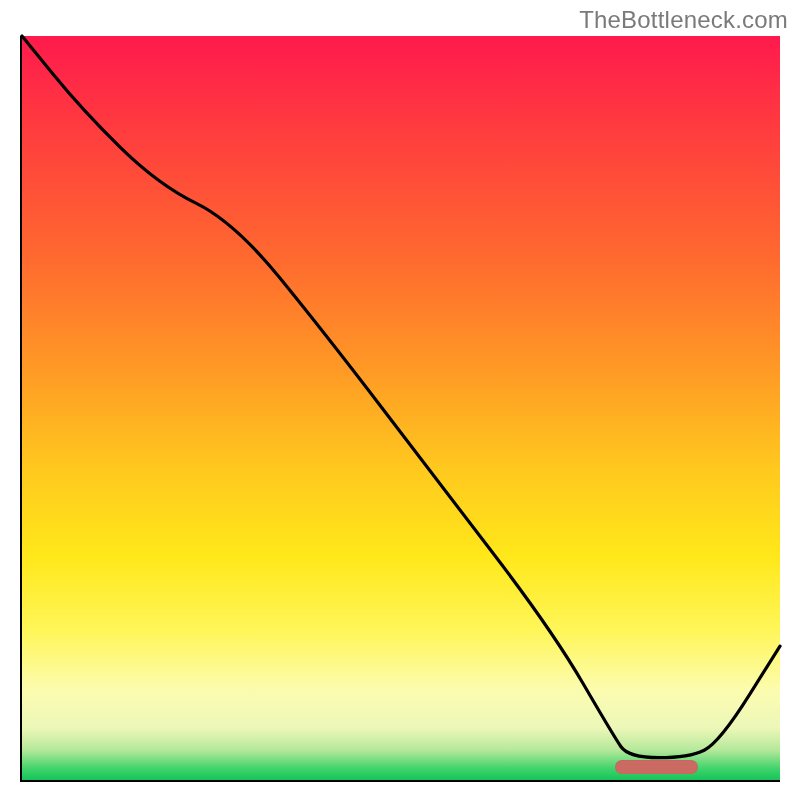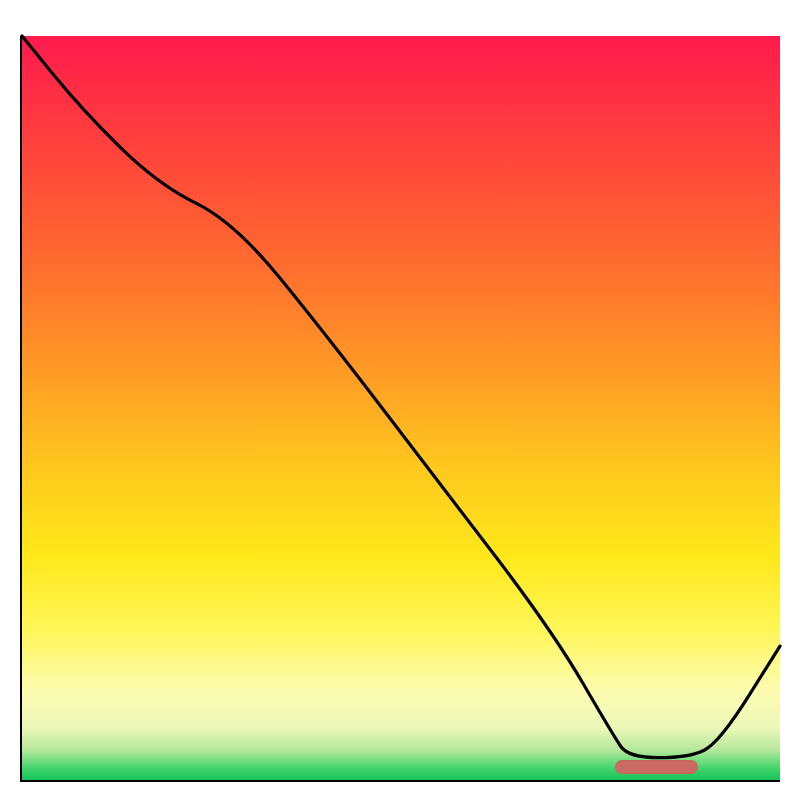--- a/index.html
+++ b/index.html
@@ -68,20 +68,21 @@
     height: 14px;
     border-radius: 7px;
     background: #cb6a63;
     box-shadow: 0 0 0 0.5px rgba(0,0,0,0.05) inset;
   }
 </style>
 </head>
 <body>
 
 <div class="frame">
+  <div class="watermark">TheBottleneck.com</div>
 
   <div class="plot">
     <div class="gradient"></div>
 
     <svg class="curve" viewBox="0 0 760 746" preserveAspectRatio="none">
       <path fill="none" stroke="#000" stroke-width="3.2" stroke-linejoin="round" stroke-linecap="round" d="M 0,0 Q 0,0 30.400000000000002,37.30000000000001 Q 60.800000000000004,74.60000000000002 98.8,111.89999999999998 Q 136.79999999999998,149.19999999999993 174.8,167.84999999999997 Q 212.8,186.5 258.4,242.45000000000002 Q 304,298.40000000000003 361,373 Q 418.00000000000006,447.59999999999997 475,522.1999999999999 Q 532,596.8 562.4000000000001,649.02 Q 592.8000000000001,701.24 600.4000000000001,712.4300000000001 Q 608,723.62 638.4,723.62 Q 668.8,723.62 684,716.1600000000001 Q 699.2,708.7 729.6,660.21 T 760,611.72"></path>
     </svg>
 
     <div class="marker" style="left: 592.8px; width: 83.6px; top: 724.08px;"></div>
   </div>

